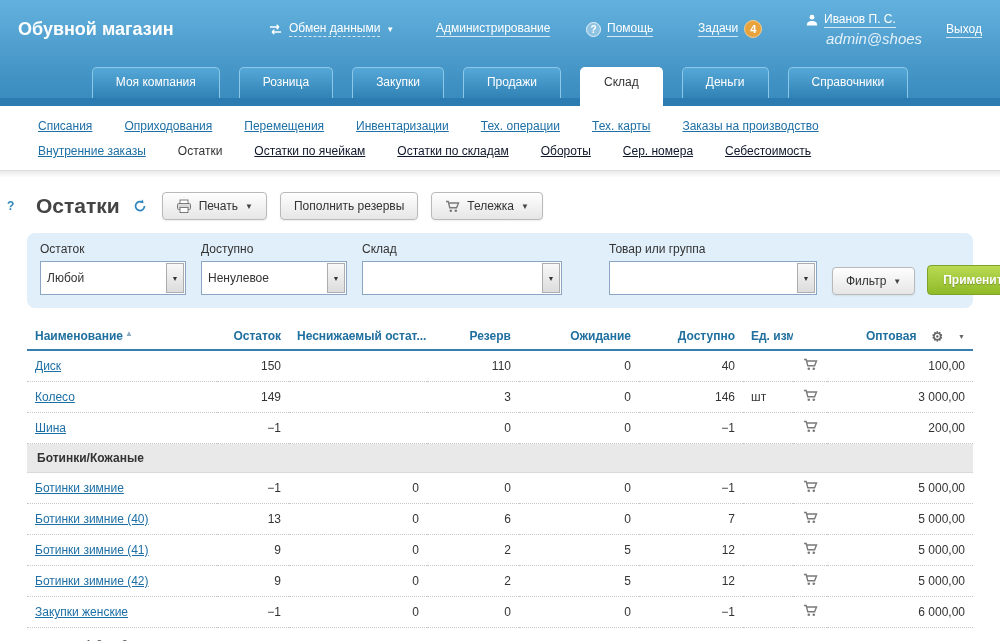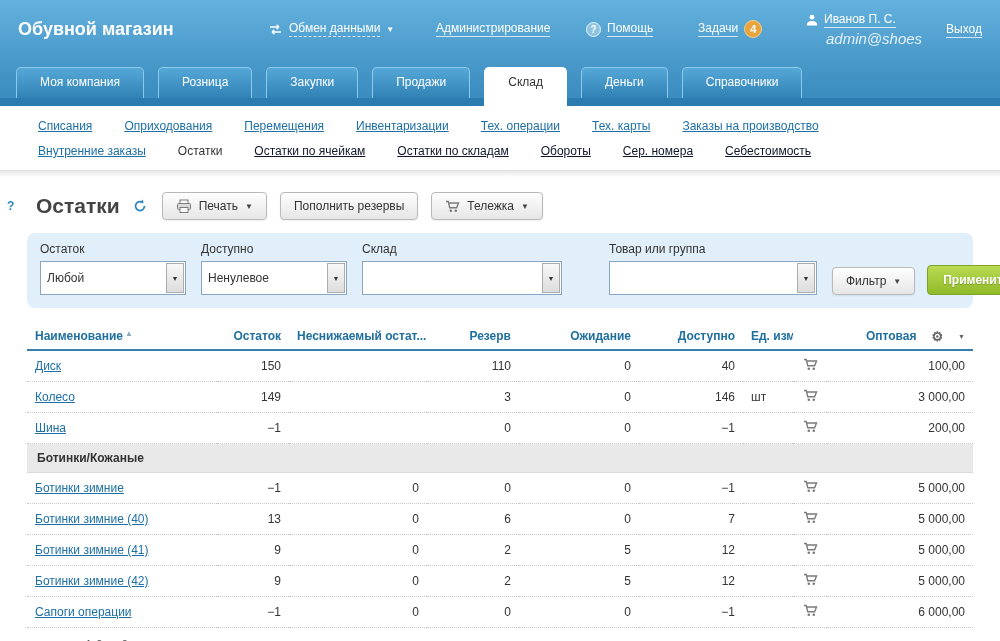--- a/index.html
+++ b/index.html
@@ -20,21 +20,21 @@
   .user-row{display:flex;align-items:center;gap:6px;}
   .user-email{font-size:15px;font-style:italic;color:#e3f0f8;margin-left:20px;}
   .toplink{color:#fff;text-decoration:none;border-bottom:1px solid rgba(255,255,255,.75);padding-bottom:1px;white-space:nowrap;}
   .toplink.dashed{border-bottom-style:dashed;}
   .caret-w{color:#fff;font-size:8px;}
   .ico{display:inline-flex;align-items:center;}
   .help-circle{width:15px;height:15px;border-radius:50%;background:#8ec3e2;color:#fff;font-weight:bold;font-size:10px;display:inline-flex;align-items:center;justify-content:center;border:1px solid #e6f2fa;}
   .badge{min-width:18px;height:18px;border-radius:50%;background:#e9a33c;color:#fff;font-weight:bold;font-size:11px;display:inline-flex;align-items:center;justify-content:center;border:1px solid #f3cd92;}
 
   
-  .tabs-row{display:flex;align-items:flex-end;gap:14px;height:40px;padding:0 16px;}
+  .tabs-row{display:flex;align-items:flex-end;gap:19px;height:40px;padding:0 16px;justify-content:center;}
   .tab{height:31px;line-height:29px;padding:0 23px;border:1px solid #8cc8e9;border-bottom:none;border-radius:5px 5px 0 0;background:linear-gradient(#55a8d8,#3182b5);color:#fff;cursor:pointer;white-space:nowrap;}
   .tab.active{position:relative;z-index:3;height:39px;margin-bottom:-8px;background:#fff;color:#333;border-color:#fff;}
   .blue-strip{height:8px;background:#2d7cb1;position:relative;z-index:1;}
 
   
   .subnav{padding:13px 0 12px 38px;background:#fff;}
   .subnav-row{display:flex;gap:32px;white-space:nowrap;}
   .subnav-row + .subnav-row{margin-top:11px;}
   .nav-blue{color:#1d6fa5;text-decoration:underline;}
   .nav-red{color:#0f172a;text-decoration:underline;}
@@ -396,21 +396,21 @@
           <td class="c-cart"><span class="cart-btn">
                 <svg width="15" height="13" viewBox="0 0 15 13">
                   <path d="M1 1.5h2.2l1.6 6.3h6.8l1.9-4.8H4" fill="none" stroke="#7a7a7a" stroke-width="1.4"></path>
                   <circle cx="5.8" cy="10.8" r="1.3" fill="#7a7a7a"></circle>
                   <circle cx="10.8" cy="10.8" r="1.3" fill="#7a7a7a"></circle>
                 </svg>
               </span></td>
           <td class="c-price">5 000,00</td>
         </tr>
         <tr>
-          <td><a class="product-link">Сапоги операции</a></td>
+          <td><a class="product-link">Закупки женские</a></td>
           <td class="c-num">−1</td>
           <td class="c-num">0</td>
           <td class="c-num">0</td>
           <td class="c-num">0</td>
           <td class="c-num">−1</td>
           <td></td>
           <td class="c-cart"><span class="cart-btn">
                 <svg width="15" height="13" viewBox="0 0 15 13">
                   <path d="M1 1.5h2.2l1.6 6.3h6.8l1.9-4.8H4" fill="none" stroke="#7a7a7a" stroke-width="1.4"></path>
                   <circle cx="5.8" cy="10.8" r="1.3" fill="#7a7a7a"></circle>

